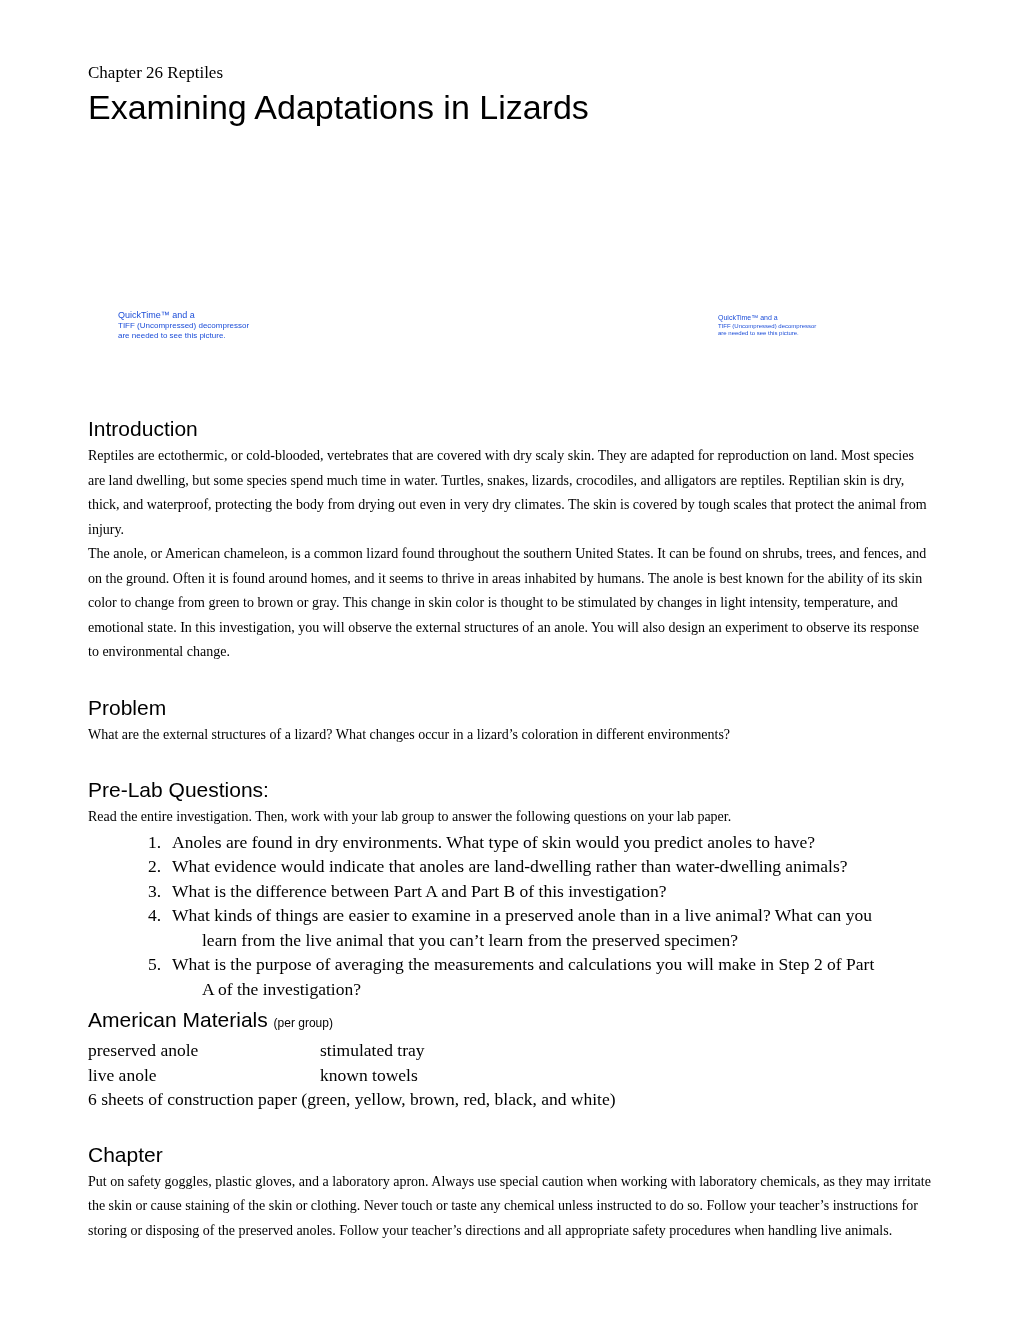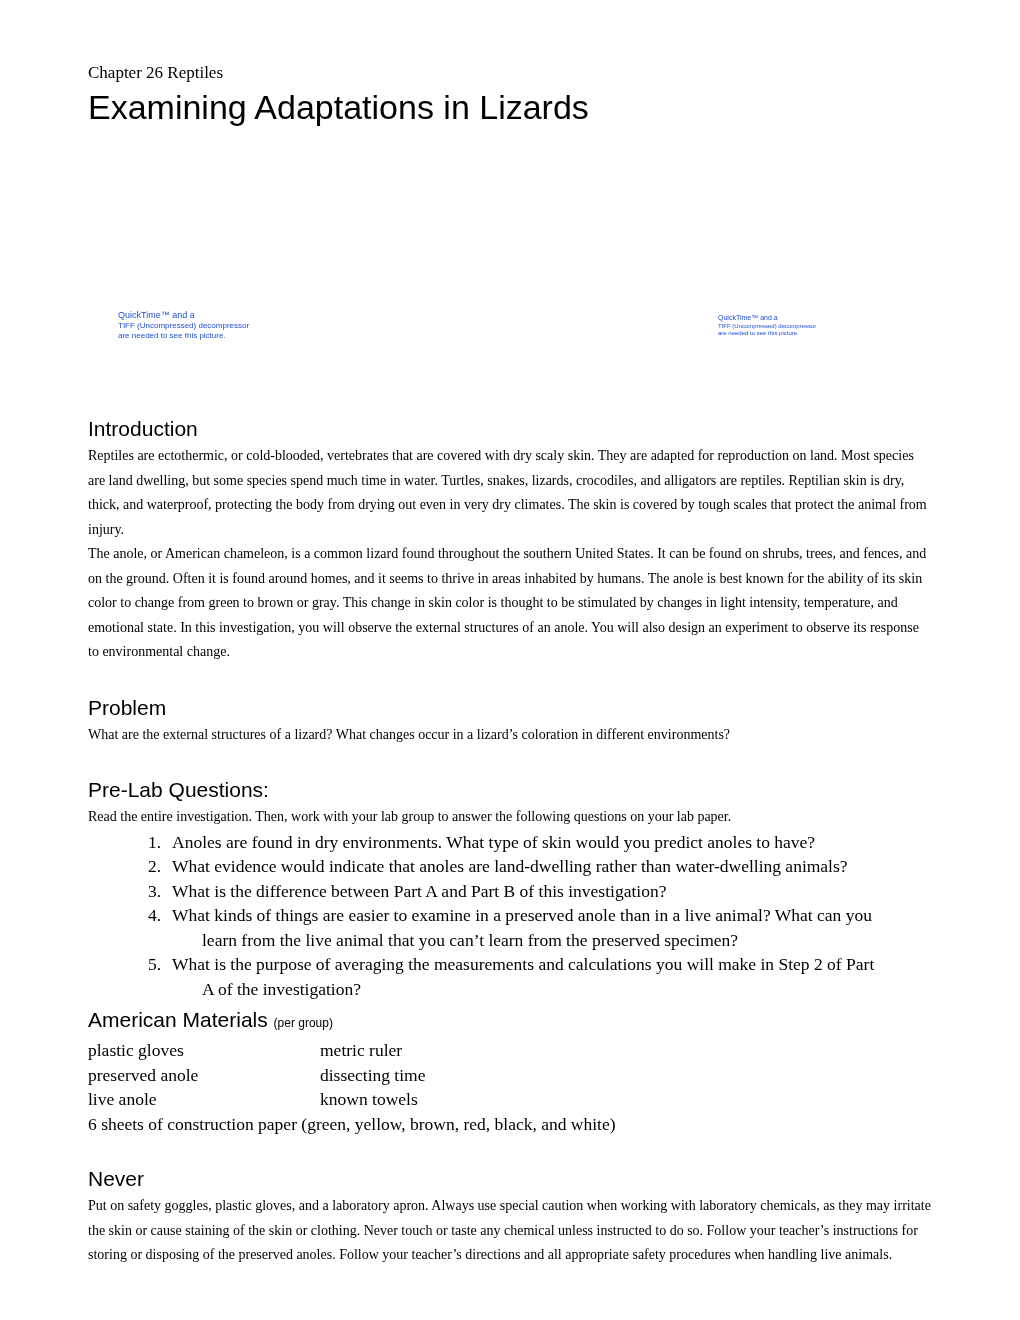--- a/index.html
+++ b/index.html
@@ -199,34 +199,30 @@
       </ol>
     </div>
 
     <div style="margin-top:6px;">
       <h2 class="section">
         <span>American Materials</span>
         <span class="small">(per group)</span>
       </h2>
       <div class="materials-grid">
         <div class="mat-row">
-          <div class="mat-col1">plastic gloves</div>
-          <div class="mat-col2">metric ruler</div>
-        </div>
-        <div class="mat-row">
           <div class="mat-col1">preserved anole</div>
-          <div class="mat-col2">dissecting time</div>
+          <div class="mat-col2">stimulated tray</div>
         </div>
         <div class="mat-row">
           <div class="mat-col1">live anole</div>
           <div class="mat-col2">known towels</div>
         </div>
         <div class="mat-full">6 sheets of construction paper (green, yellow, brown, red, black, and white)</div>
       </div>
     </div>
 
     <div class="sec-block">
-      <h2 class="section">Never</h2>
+      <h2 class="section">Chapter</h2>
       <p class="body">Put on safety goggles, plastic gloves, and a laboratory apron. Always use special caution when working with laboratory chemicals, as they may irritate the skin or cause staining of the skin or clothing. Never touch or taste any chemical unless instructed to do so. Follow your teacher’s instructions for storing or disposing of the preserved anoles. Follow your teacher’s directions and all appropriate safety procedures when handling live animals.</p>
     </div>
 
   </div>
 </div>
 
 </body></html>

